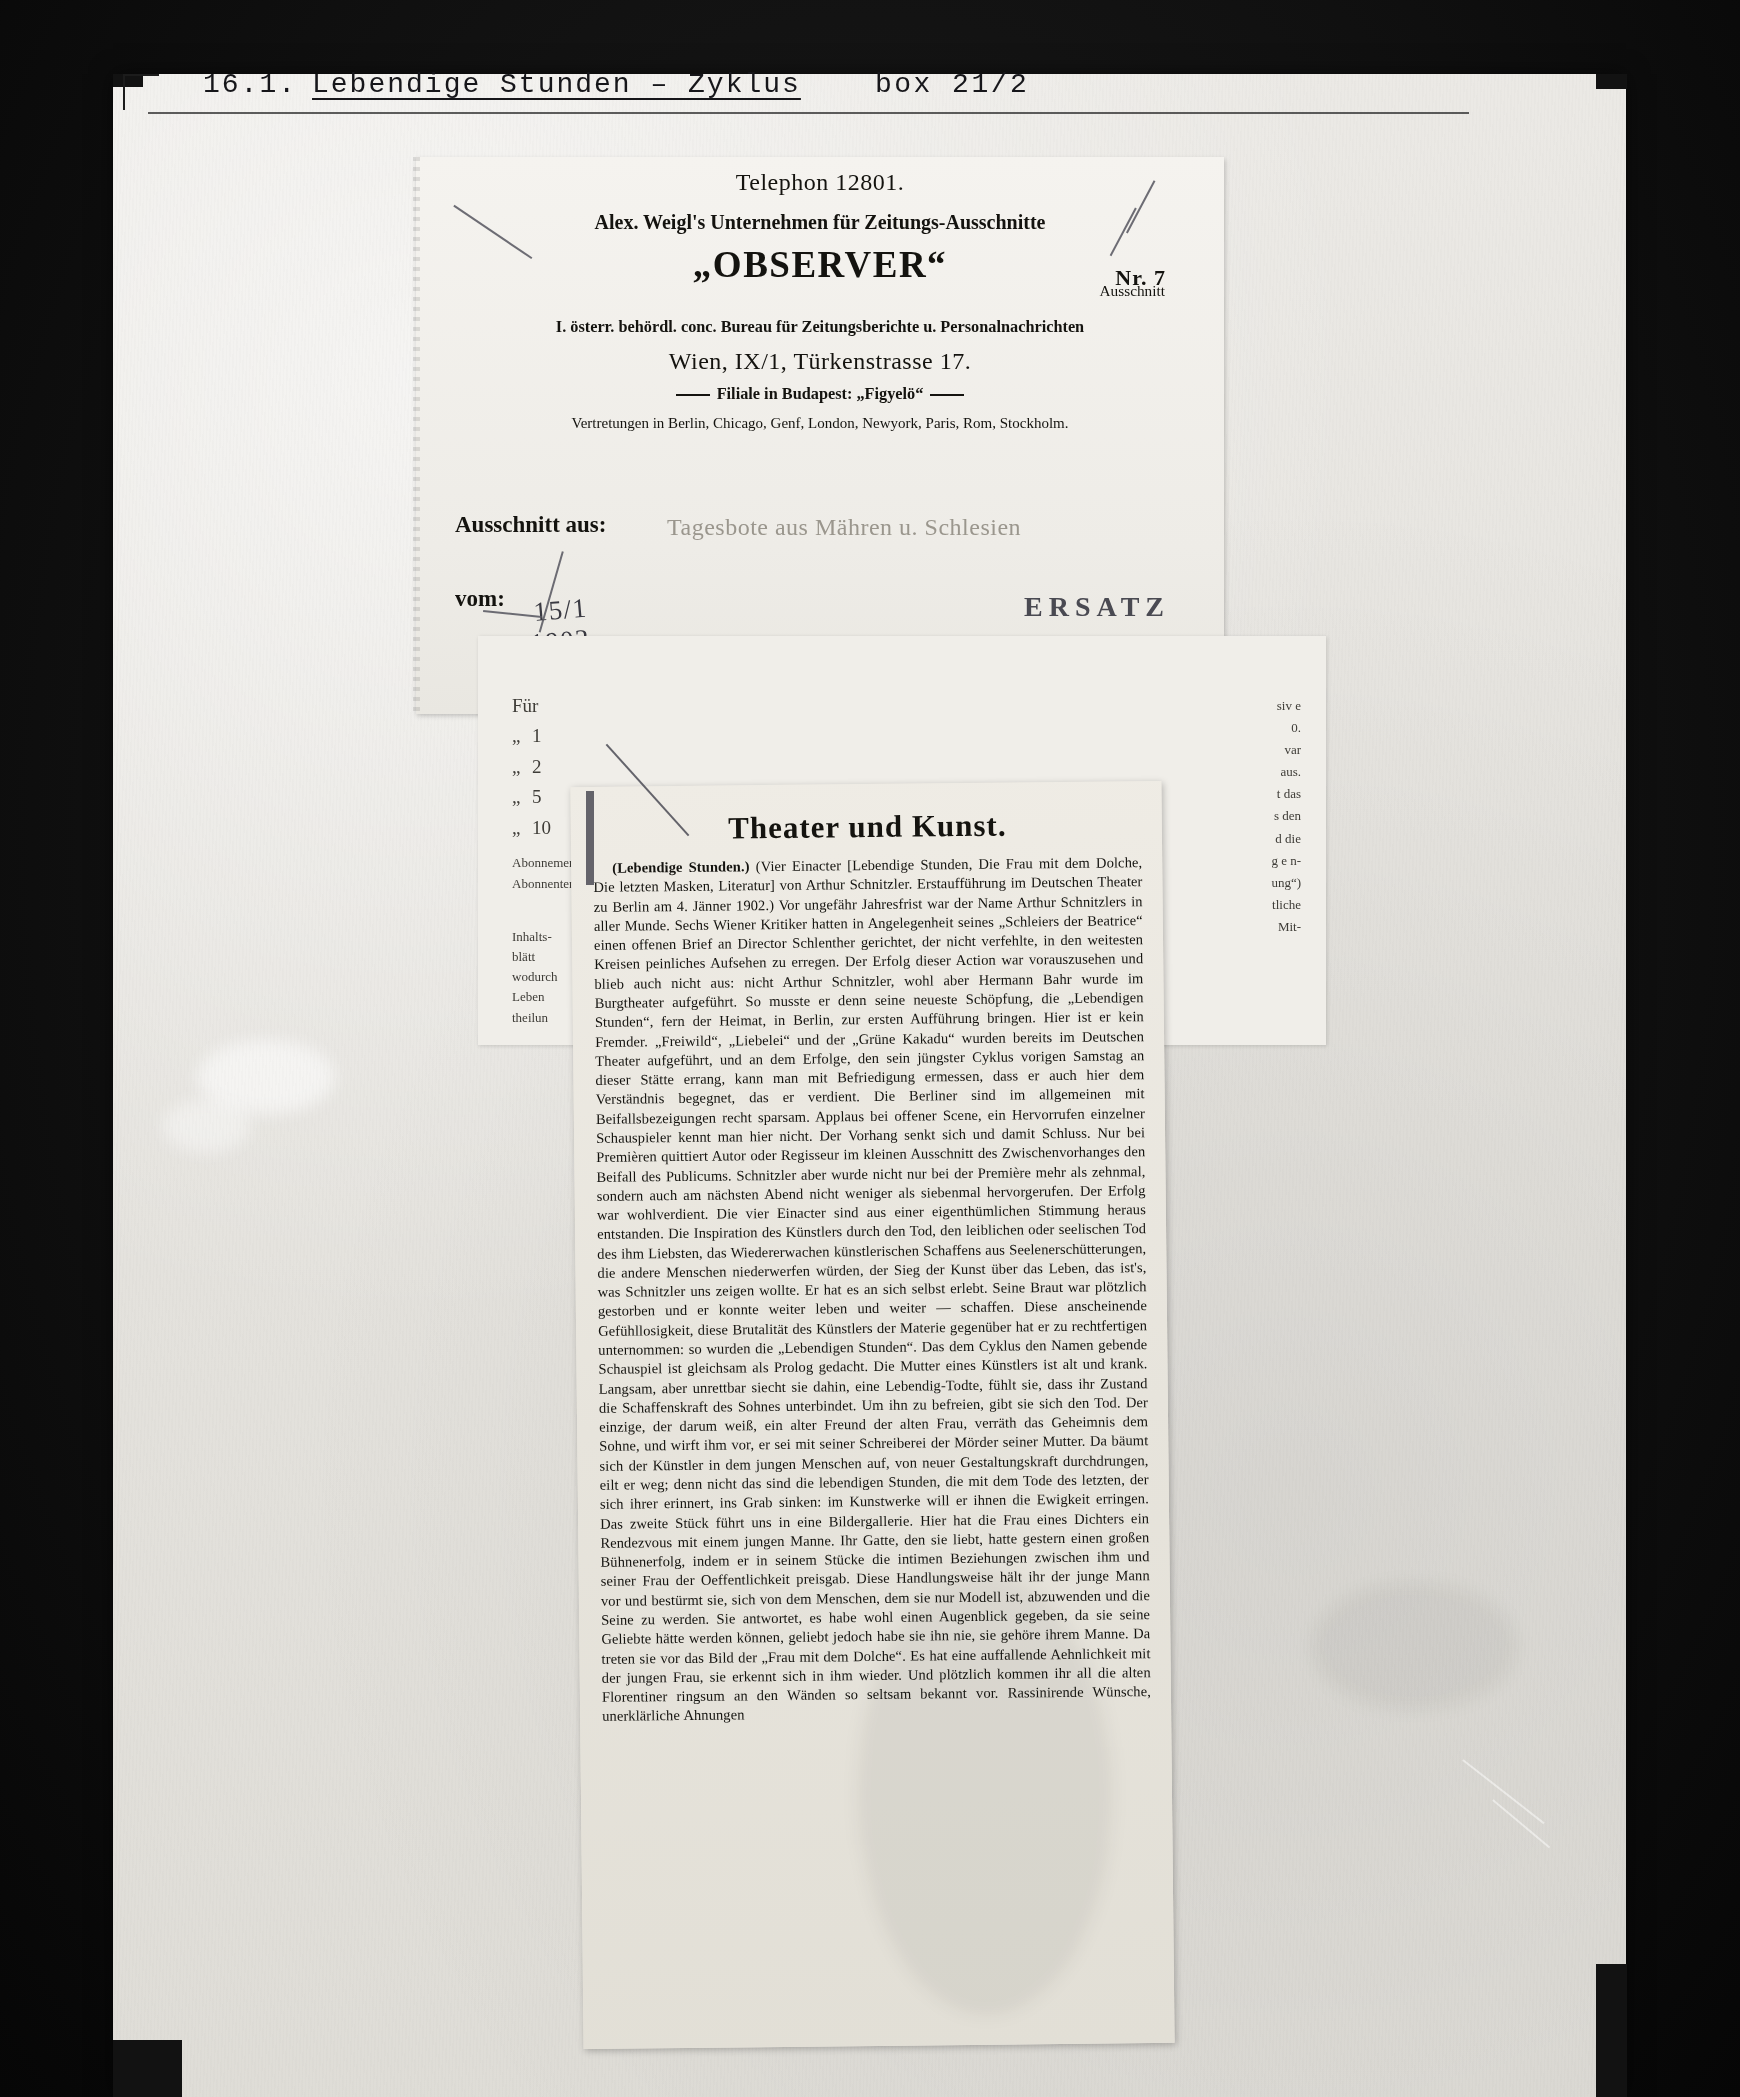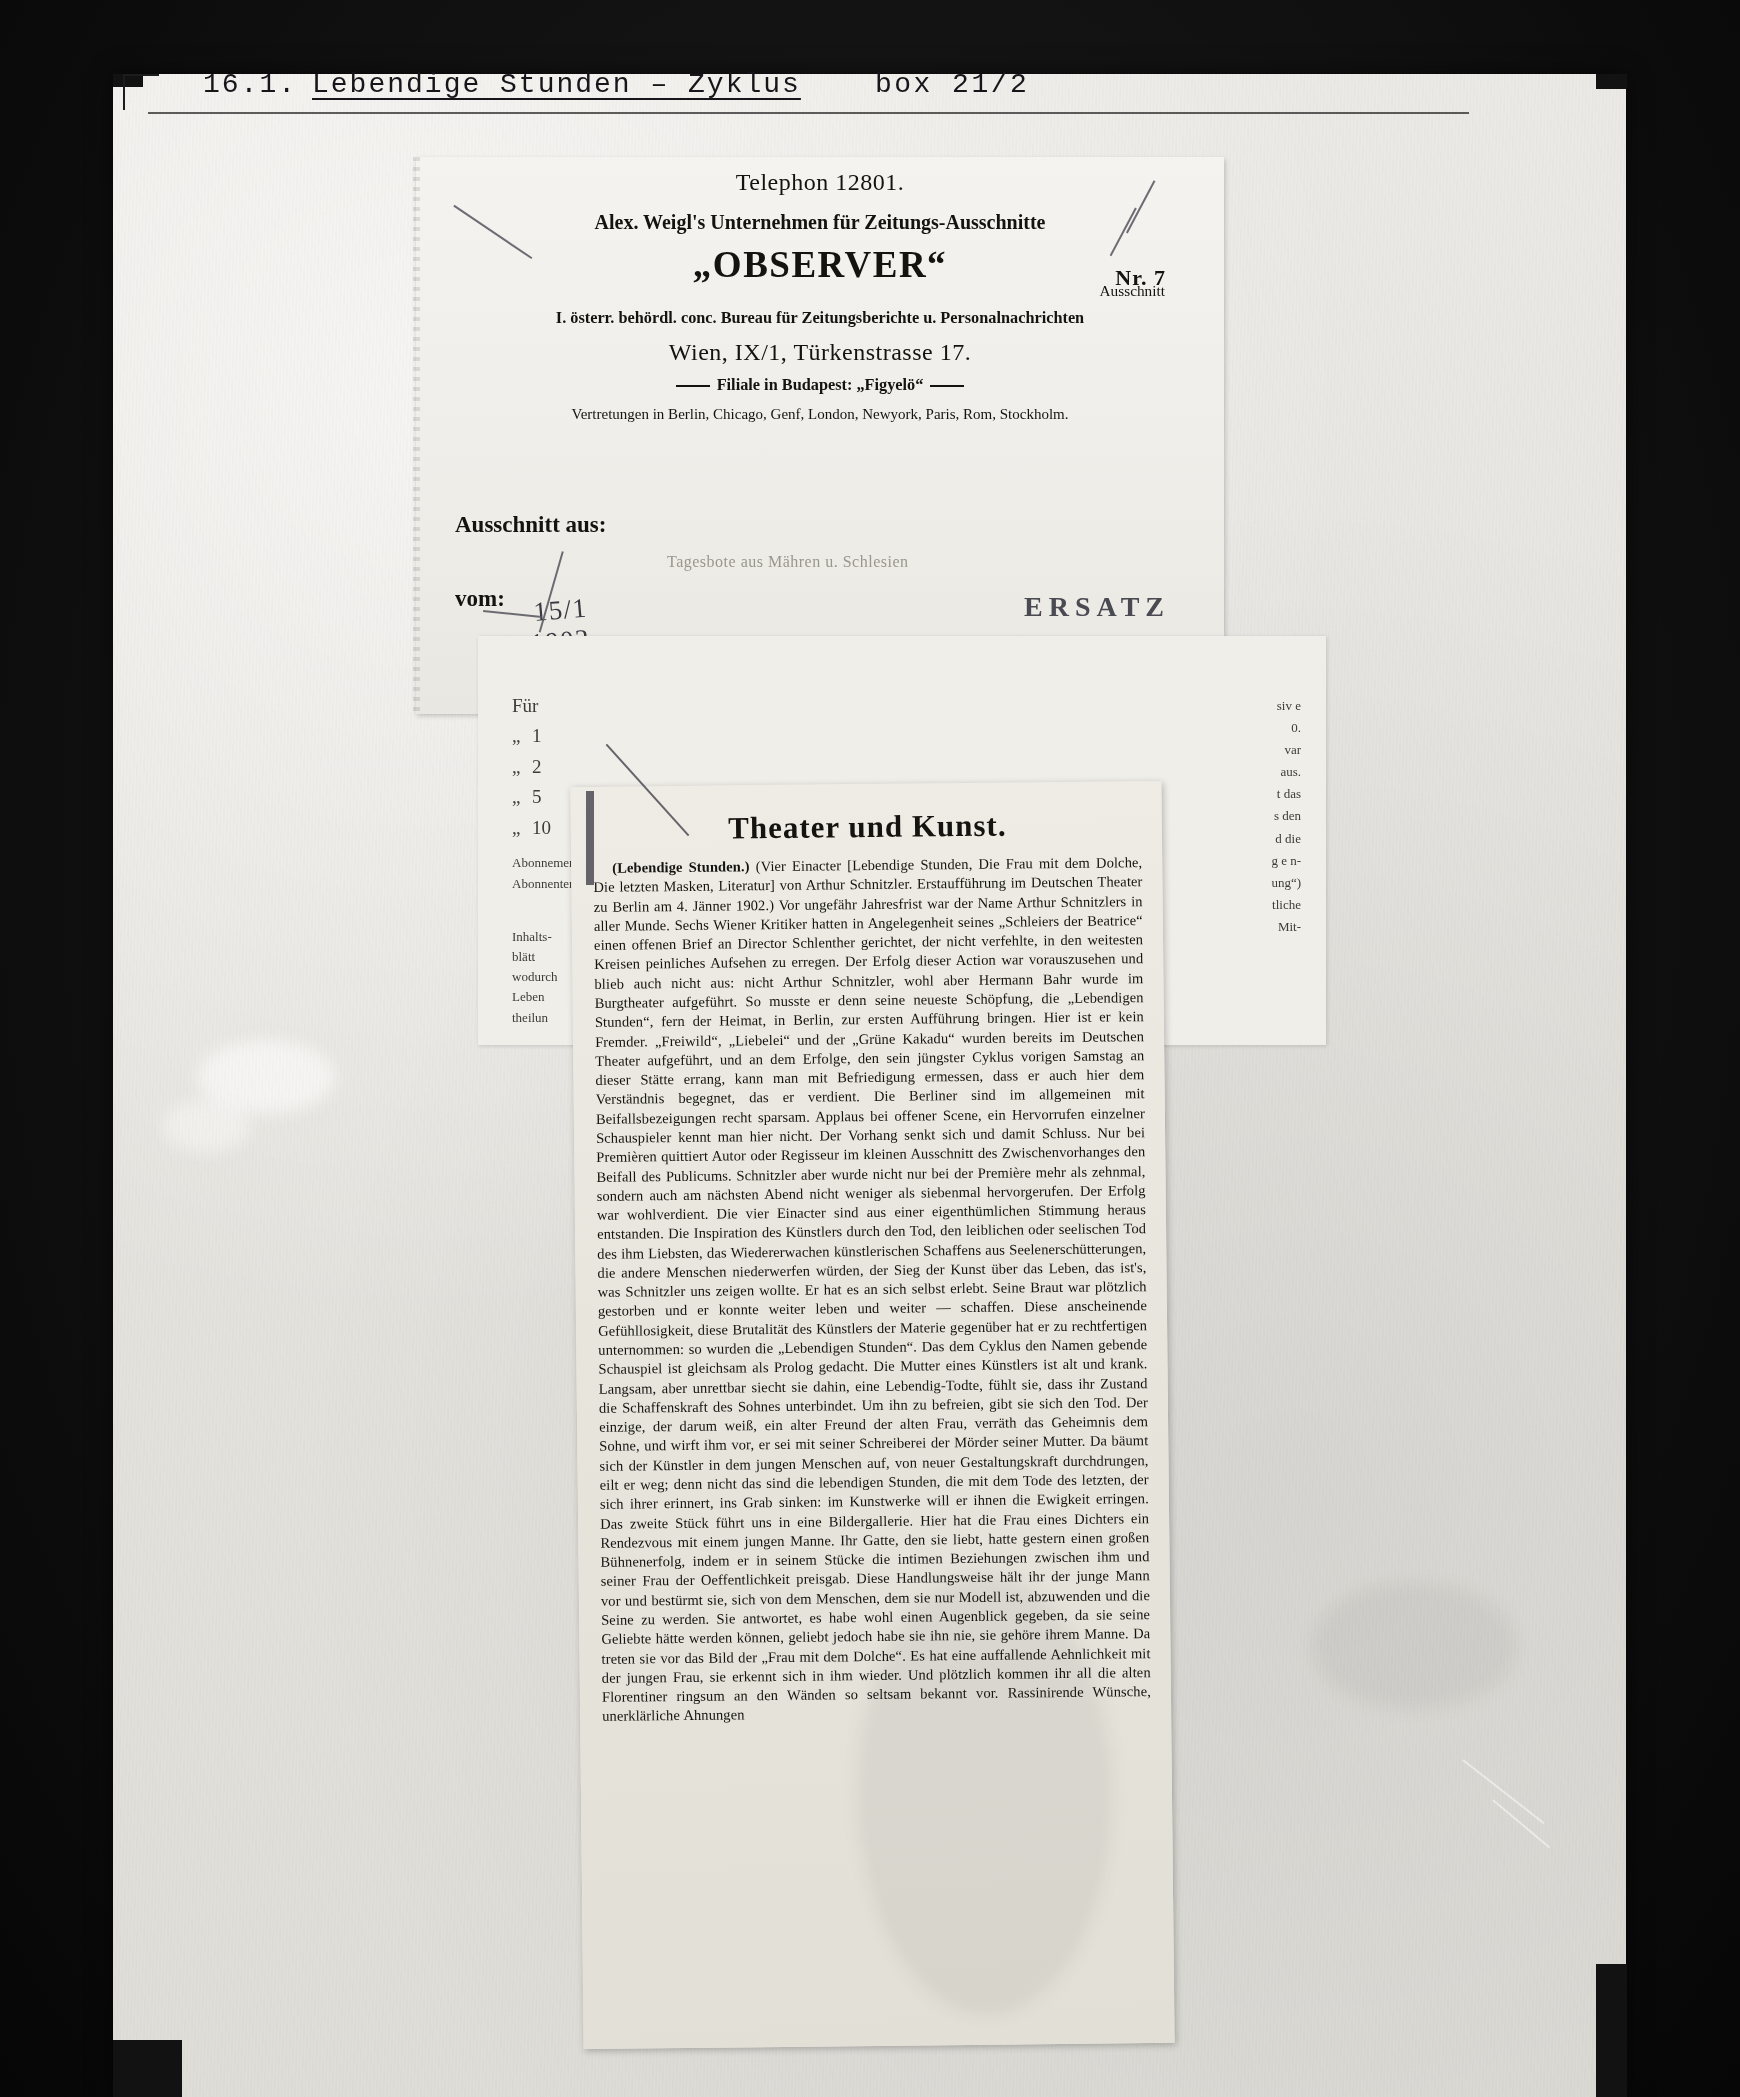--- a/index.html
+++ b/index.html
@@ -146,21 +146,21 @@
   }
   .slip-nr {
     position: absolute;
     right: 58px;
     top: 22px;
     font-size: 22px;
     font-weight: bold;
     letter-spacing: 1px;
   }
   .slip-subtitle {
-    margin-top: 12px;
+    margin-top: 21px;
     font-size: 16.3px;
     font-weight: bold;
   }
   .slip-address {
     margin-top: 11px;
     font-size: 24px;
     letter-spacing: 0.5px;
   }
   .slip-filiale {
     margin-top: 9px;
@@ -182,26 +182,25 @@
     font-size: 23px;
     font-weight: bold;
     text-align: right;
   }
   #row-ausschnitt-aus { top: 355px; }
   #row-vom { top: 429px; }
   .field-value-faded {
     position: absolute;
     left: 212px;
     top: 2px;
-    font-size: 16px;
+    font-size: 24px;
     font-weight: normal;
     color: #9a968d;
     letter-spacing: 0.5px;
     white-space: nowrap;
-    margin-top: 39px;
   }
   .field-value-hand {
     position: absolute;
     left: 74px;
     top: 9px;
     font-family: "Liberation Serif", serif;
     font-size: 27px;
     font-weight: normal;
     color: #3a3a42;
     transform: rotate(-5deg);

